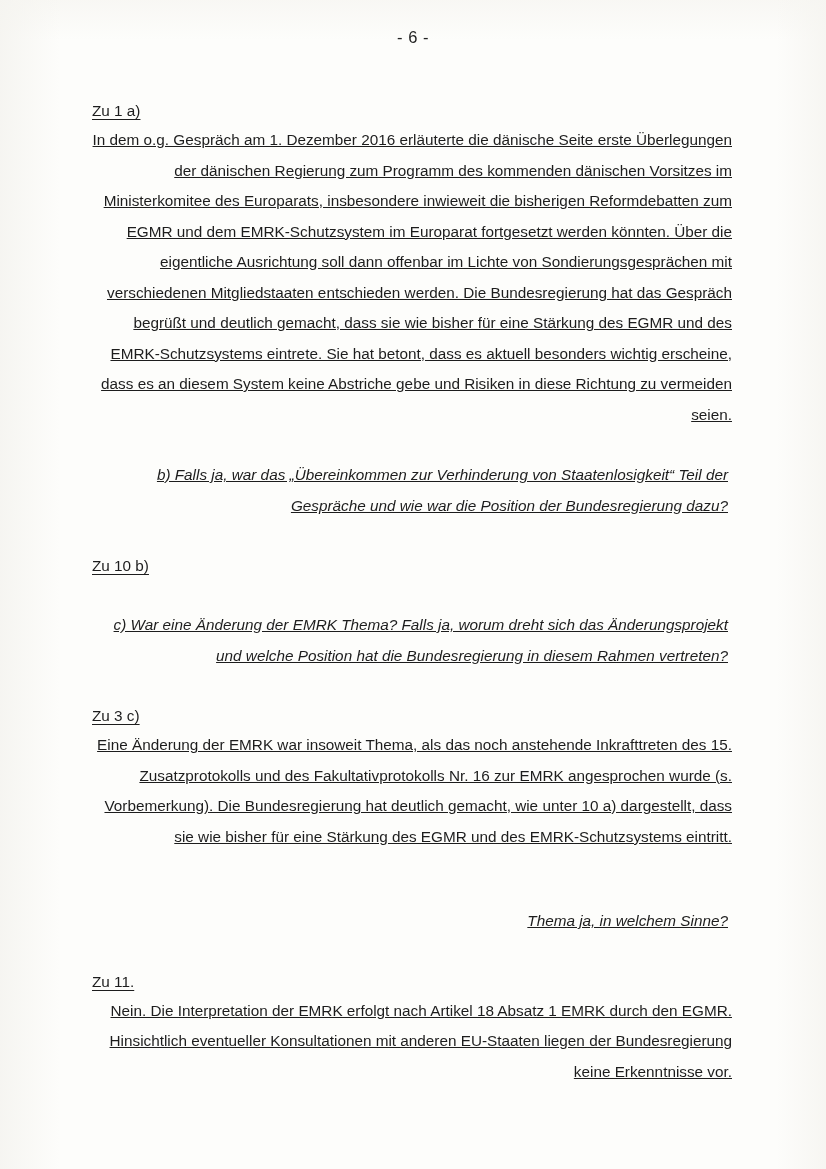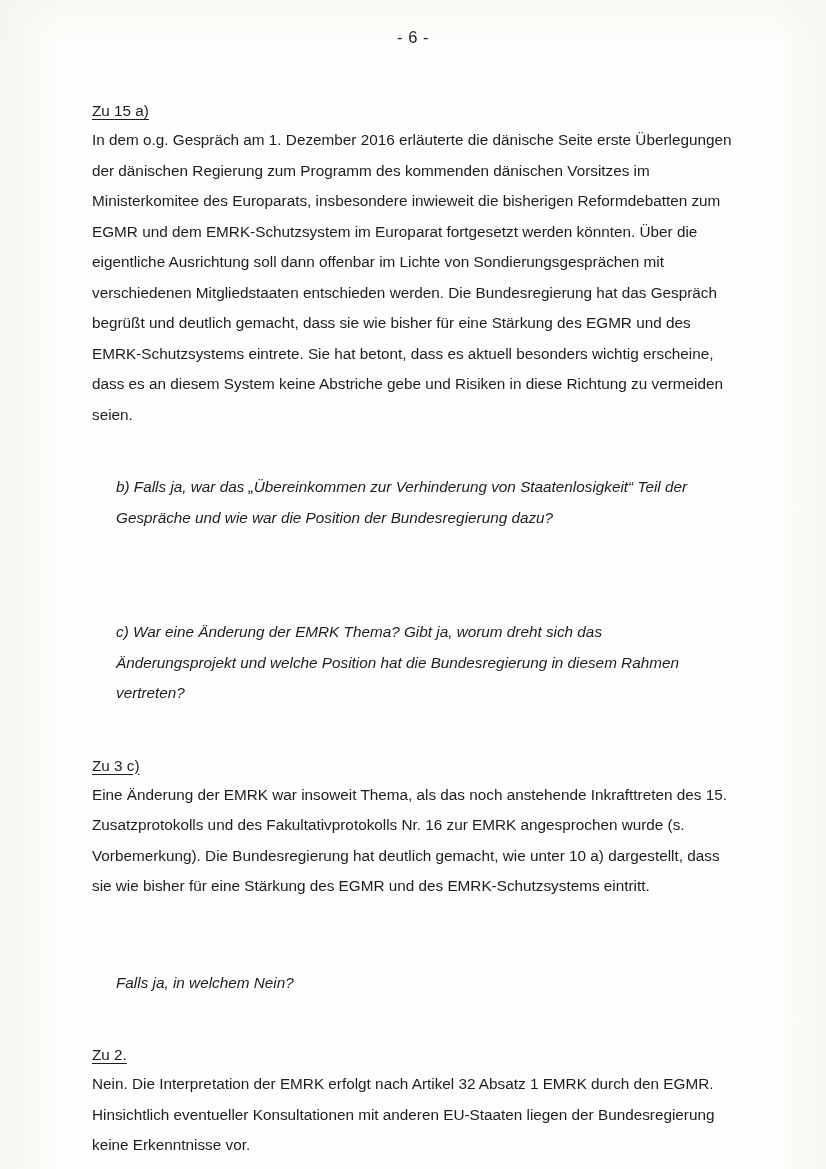--- a/index.html
+++ b/index.html
@@ -49,89 +49,91 @@
     width: 640px;
   }
   .block {
     margin-bottom: 0;
   }
   p {
     margin: 0;
     font-size: 15.3px;
     line-height: 30.5px;
     color: #1d1d1d;
-    text-align: left;
+    text-align: right;
+    text-decoration: underline;
   }
   .heading {
     font-size: 15.3px;
     line-height: 29px;
     text-decoration: underline;
     text-underline-offset: 3px;
     color: #1d1d1d;
     margin: 0;
   }
   .question {
     font-style: italic;
     font-size: 15.3px;
     line-height: 30.5px;
-    margin: 16px;
+    margin: 4px;
     padding-left: 8px;
     color: #1d1d1d;
   }
   .gap-md { height: 26px; }
   .gap-lg { height: 50px; }
   .answer {
     margin: 0;
   }
 </style>
 </head>
 <body>
 
 <div class="page">
 
   <div class="page-number">- 6 -</div>
 
   <div class="content">
 
     <div class="block">
-      <div class="heading">Zu 15 a)</div>
+      <div class="heading">Zu 1 a)</div>
       <p class="answer">In dem o.g. Gespräch am 1. Dezember 2016 erläuterte die dänische Seite erste Überlegungen der dänischen Regierung zum Programm des kommenden dänischen Vorsitzes im Ministerkomitee des Europarats, insbesondere inwieweit die bisherigen Reformdebatten zum EGMR und dem EMRK-Schutzsystem im Europarat fortgesetzt werden könnten. Über die eigentliche Ausrichtung soll dann offenbar im Lichte von Sondierungsgesprächen mit verschiedenen Mitgliedstaaten entschieden werden. Die Bundesregierung hat das Gespräch begrüßt und deutlich gemacht, dass sie wie bisher für eine Stärkung des EGMR und des EMRK-Schutzsystems eintrete. Sie hat betont, dass es aktuell besonders wichtig erscheine, dass es an diesem System keine Abstriche gebe und Risiken in diese Richtung zu vermeiden seien.</p>
     </div>
 
     <div class="gap-md"></div>
 
     <div class="block">
       <p class="question">b) Falls ja, war das „Übereinkommen zur Verhinderung von Staatenlosigkeit“ Teil der Gespräche und wie war die Position der Bundesregierung dazu?</p>
     </div>
 
     <div class="gap-md"></div>
 
     <div class="block">
+      <div class="heading">Zu 10 b)</div>
     </div>
 
     <div class="gap-md"></div>
 
     <div class="block">
-      <p class="question">c) War eine Änderung der EMRK Thema? Gibt ja, worum dreht sich das Änderungsprojekt und welche Position hat die Bundesregierung in diesem Rahmen vertreten?</p>
+      <p class="question">c) War eine Änderung der EMRK Thema? Falls ja, worum dreht sich das Änderungsprojekt und welche Position hat die Bundesregierung in diesem Rahmen vertreten?</p>
     </div>
 
     <div class="gap-md"></div>
 
     <div class="block">
       <div class="heading">Zu 3 c)</div>
       <p class="answer">Eine Änderung der EMRK war insoweit Thema, als das noch anstehende Inkrafttreten des 15. Zusatzprotokolls und des Fakultativprotokolls Nr. 16 zur EMRK angesprochen wurde (s. Vorbemerkung). Die Bundesregierung hat deutlich gemacht, wie unter 10 a) dargestellt, dass sie wie bisher für eine Stärkung des EGMR und des EMRK-Schutzsystems eintritt.</p>
     </div>
 
     <div class="gap-lg"></div>
 
     <div class="block">
-      <p class="question">Falls ja, in welchem Nein?</p>
+      <p class="question">Thema ja, in welchem Sinne?</p>
     </div>
 
     <div class="gap-md"></div>
 
     <div class="block">
-      <div class="heading">Zu 2.</div>
-      <p class="answer">Nein. Die Interpretation der EMRK erfolgt nach Artikel 32 Absatz 1 EMRK durch den EGMR. Hinsichtlich eventueller Konsultationen mit anderen EU-Staaten liegen der Bundesregierung keine Erkenntnisse vor.</p>
+      <div class="heading">Zu 11.</div>
+      <p class="answer">Nein. Die Interpretation der EMRK erfolgt nach Artikel 18 Absatz 1 EMRK durch den EGMR. Hinsichtlich eventueller Konsultationen mit anderen EU-Staaten liegen der Bundesregierung keine Erkenntnisse vor.</p>
     </div>
 
   </div>
 </div>
 
 </body></html>

